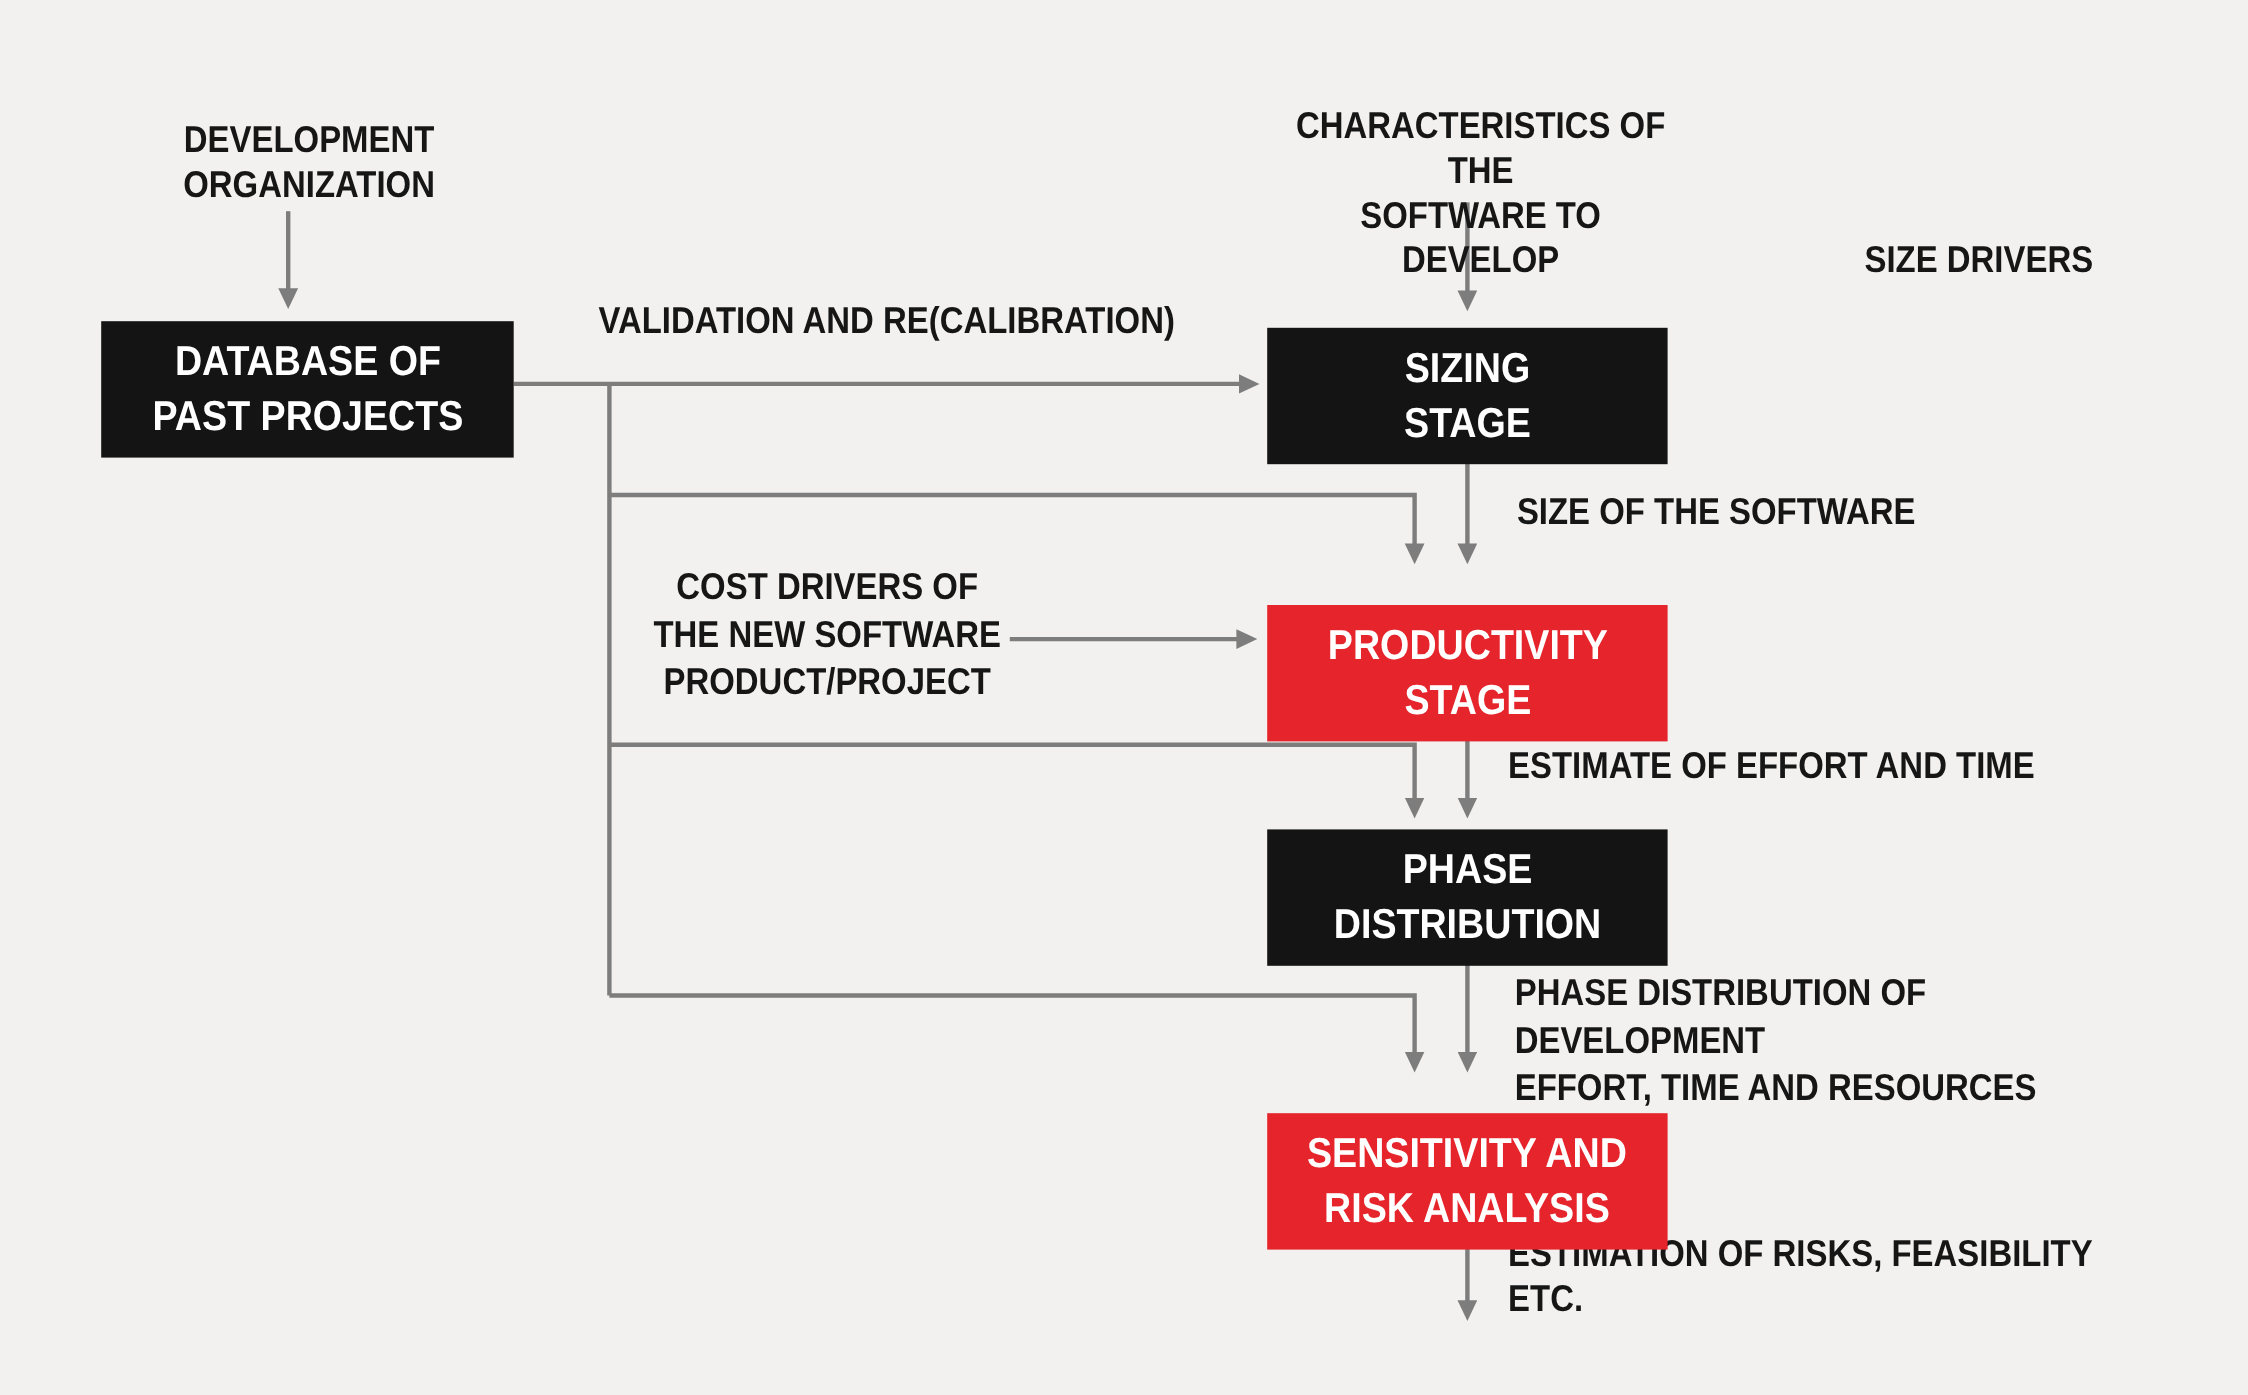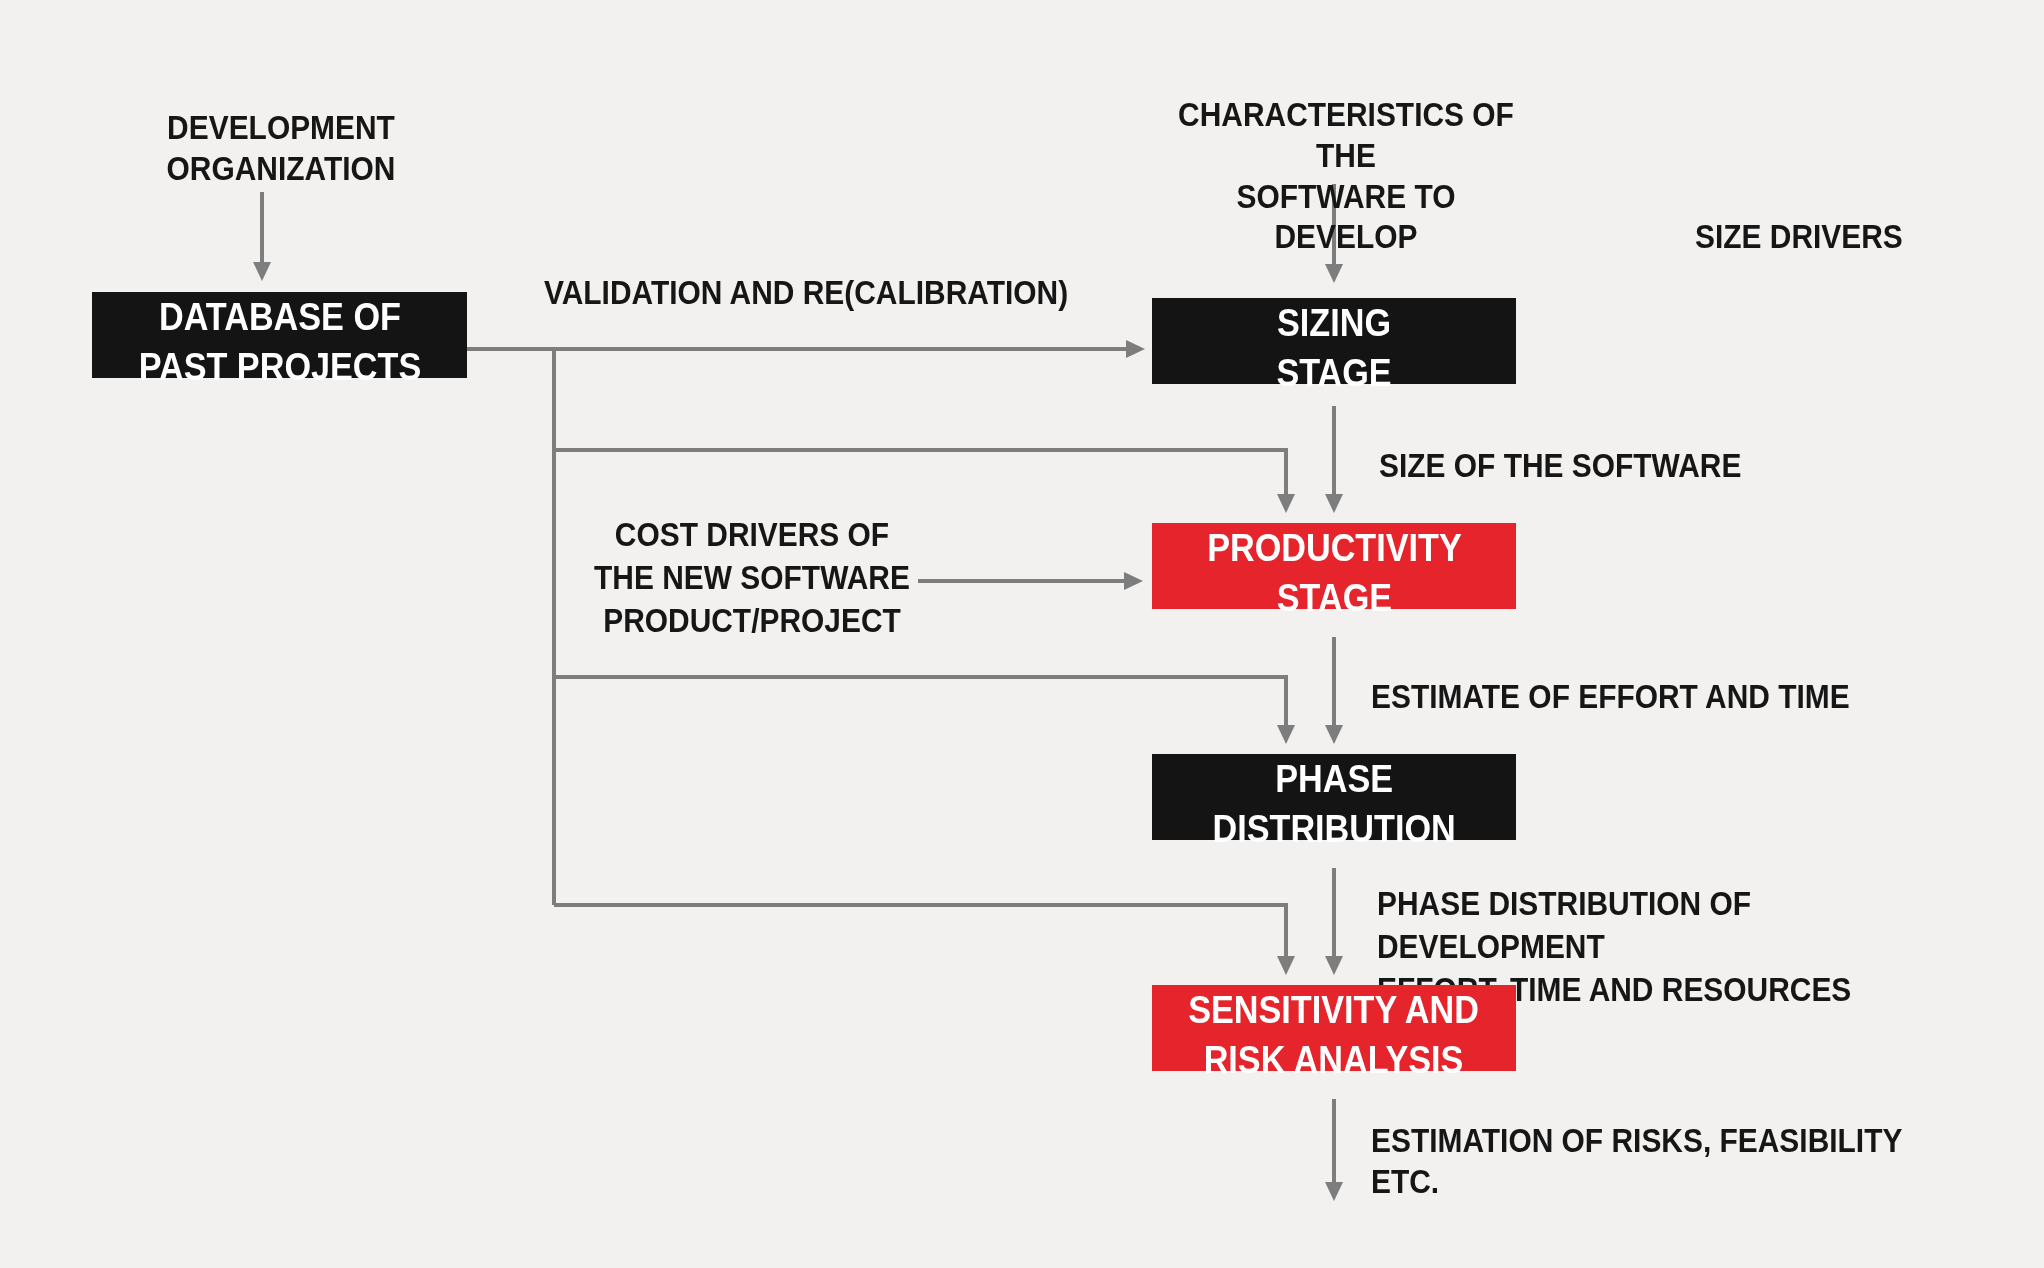--- a/index.html
+++ b/index.html
@@ -31,27 +31,27 @@
     letter-spacing:0px;
     color:var(--ink);
     white-space:pre-line;
     transform:scaleX(0.88);
   }
   .note.from-left{transform-origin:0 50%;}
   .note.centered{text-align:center;transform-origin:50% 50%;}
 
   .box{
     position:absolute;
-    display:flex;align-items:flex-start;justify-content:center;
+    display:flex;align-items:center;justify-content:center;
     text-align:center;
     color:var(--box-text);
-    width:364px;height:86px;
+    width:364px;height:124px;
   }
   .box--black{background:var(--box-black);}
-  .box--red{background:var(--box-red);}
+  .box--red{background:var(--box-red);margin-top:27px;}
   .box .lbl{
     display:block;
     font-weight:700;
     font-size:38px;
     line-height:1.32;
     white-space:pre-line;
     transform:scaleX(0.9);
     transform-origin:50% 50%;
   }
 </style>

